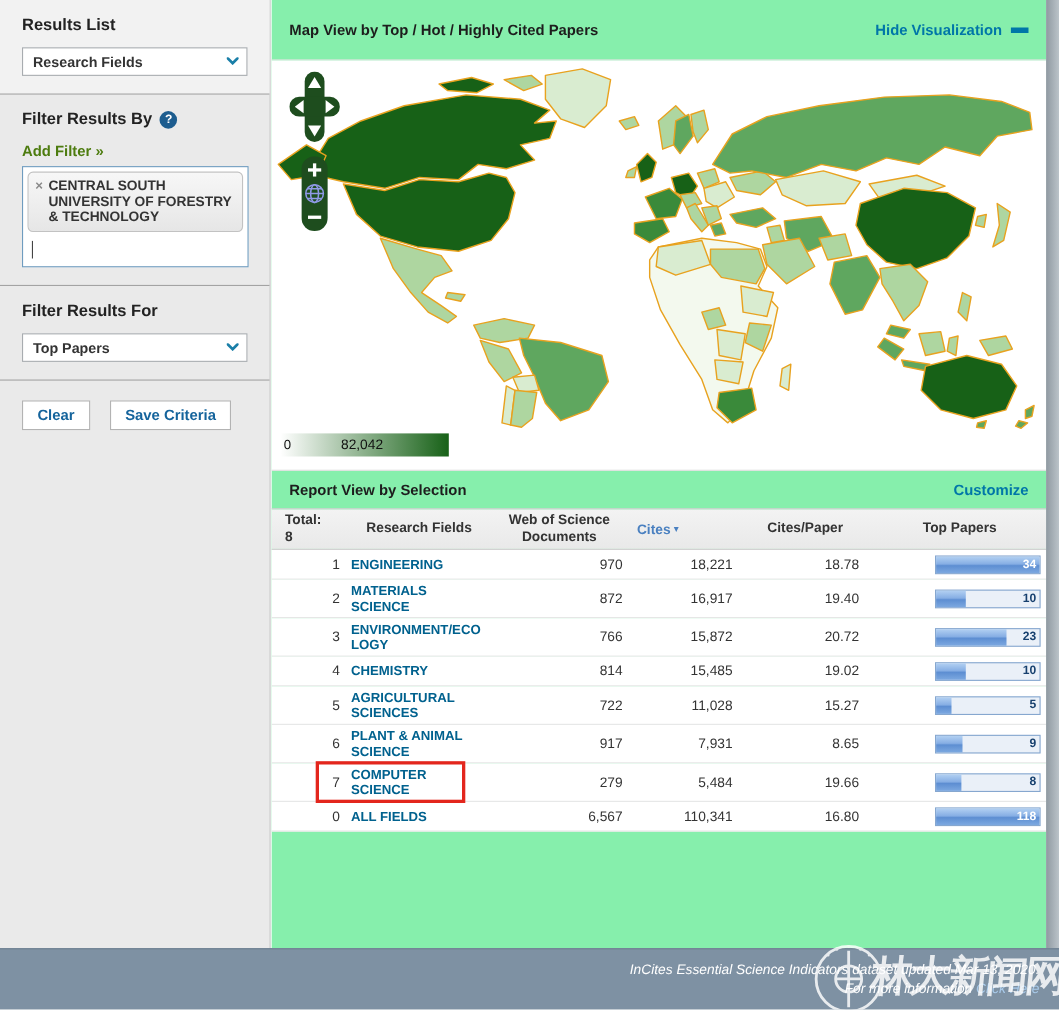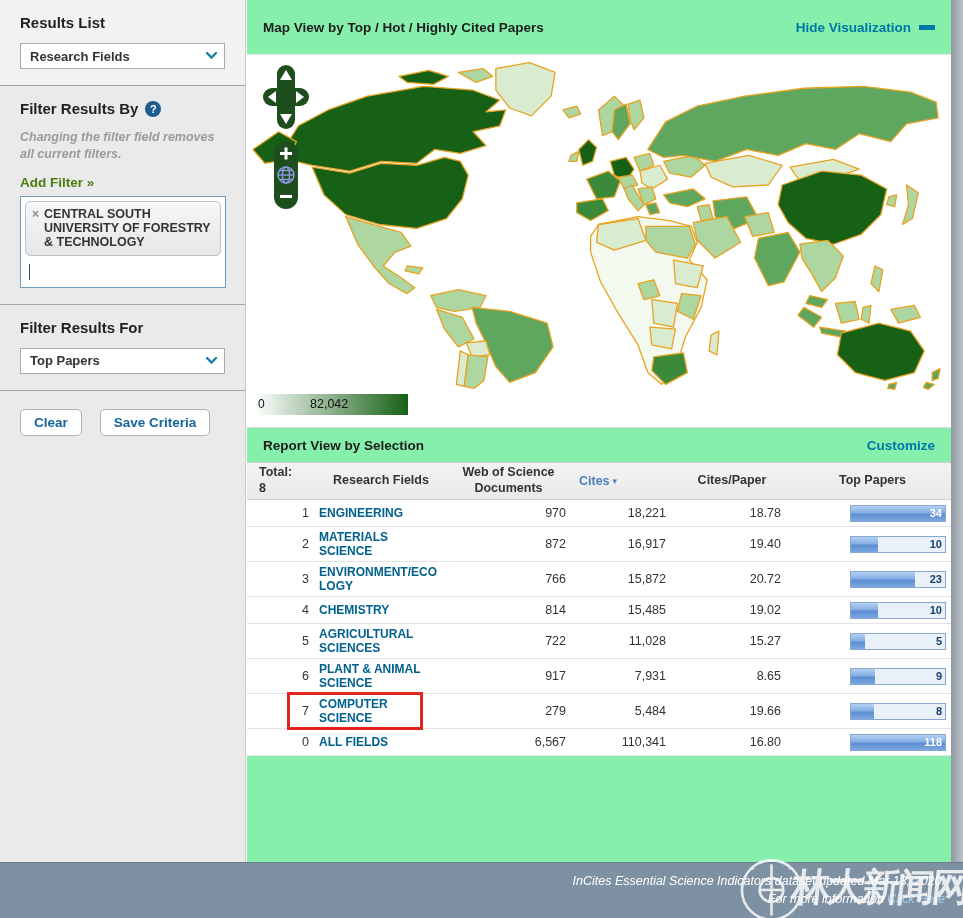--- a/index.html
+++ b/index.html
@@ -23,21 +23,21 @@
   .chev svg{display:block;}
   .side-note{font-size:12.5px;font-style:italic;font-weight:bold;color:#9b9b9b;margin:0 0 10px;line-height:1.35;}
   .add-filter{font-size:13.5px;font-weight:bold;color:#4d7c0f;text-decoration:none;display:inline-block;margin-bottom:6px;cursor:pointer;}
   .filter-box{width:206px;min-height:92px;background:#fff;border:1px solid #6f9cbf;padding:4px;}
   .filter-tag{display:flex;align-items:flex-start;gap:5px;border:1px solid #c2c2c2;border-radius:5px;
               background:linear-gradient(#f7f7f7,#e6e6e6);padding:5px 7px 6px 6px;}
   .tag-x{color:#8a8a8a;font-size:12px;font-weight:bold;line-height:14px;cursor:pointer;}
   .tag-label{font-size:12.5px;font-weight:bold;color:#333;line-height:14px;text-transform:uppercase;}
   .caret-line{width:1px;height:16px;background:#444;margin:8px 0 0 4px;}
   .btn-row{display:flex;gap:18px;padding:18px 20px;}
-  .btn{background:#fff;border:1px solid #b3b3b3;border-radius:5px;color:#15649c;
+  .btn{background:#fff;border:1px solid #b3b3b3;border-radius:0;color:#15649c;
        font-size:13.5px;font-weight:bold;padding:5px 13px;cursor:pointer;
        font-family:"Liberation Sans",sans-serif;}
 
   
   .main{position:absolute;left:247px;top:0;width:704px;height:862px;background:#86efac;}
   .panel-header{height:55px;display:flex;align-items:center;justify-content:space-between;
                 padding:0 16px;border-bottom:1px solid #e3e3e3;}
   .panel-title{font-size:13.5px;font-weight:bold;color:#1d1d1d;}
   .teal-link{font-size:13.5px;font-weight:bold;color:#0076a8;text-decoration:none;cursor:pointer;
              display:flex;align-items:center;gap:8px;}
@@ -118,21 +118,20 @@
             </svg>
         </span>
       </div>
     </div>
 
     <div class="side-section">
       <h2 class="side-heading">
         <span>Filter Results By</span>
         <span class="help-circle">?</span>
       </h2>
-      <p class="side-note">Changing the filter field removes all current filters.</p>
       <a class="add-filter">Add Filter »</a>
       <div class="filter-box">
         <div class="filter-tag">
           <span class="tag-x">×</span>
           <span class="tag-label">CENTRAL SOUTH UNIVERSITY OF FORESTRY &amp; TECHNOLOGY</span>
         </div>
         <div class="caret-line"></div>
       </div>
     </div>
 

